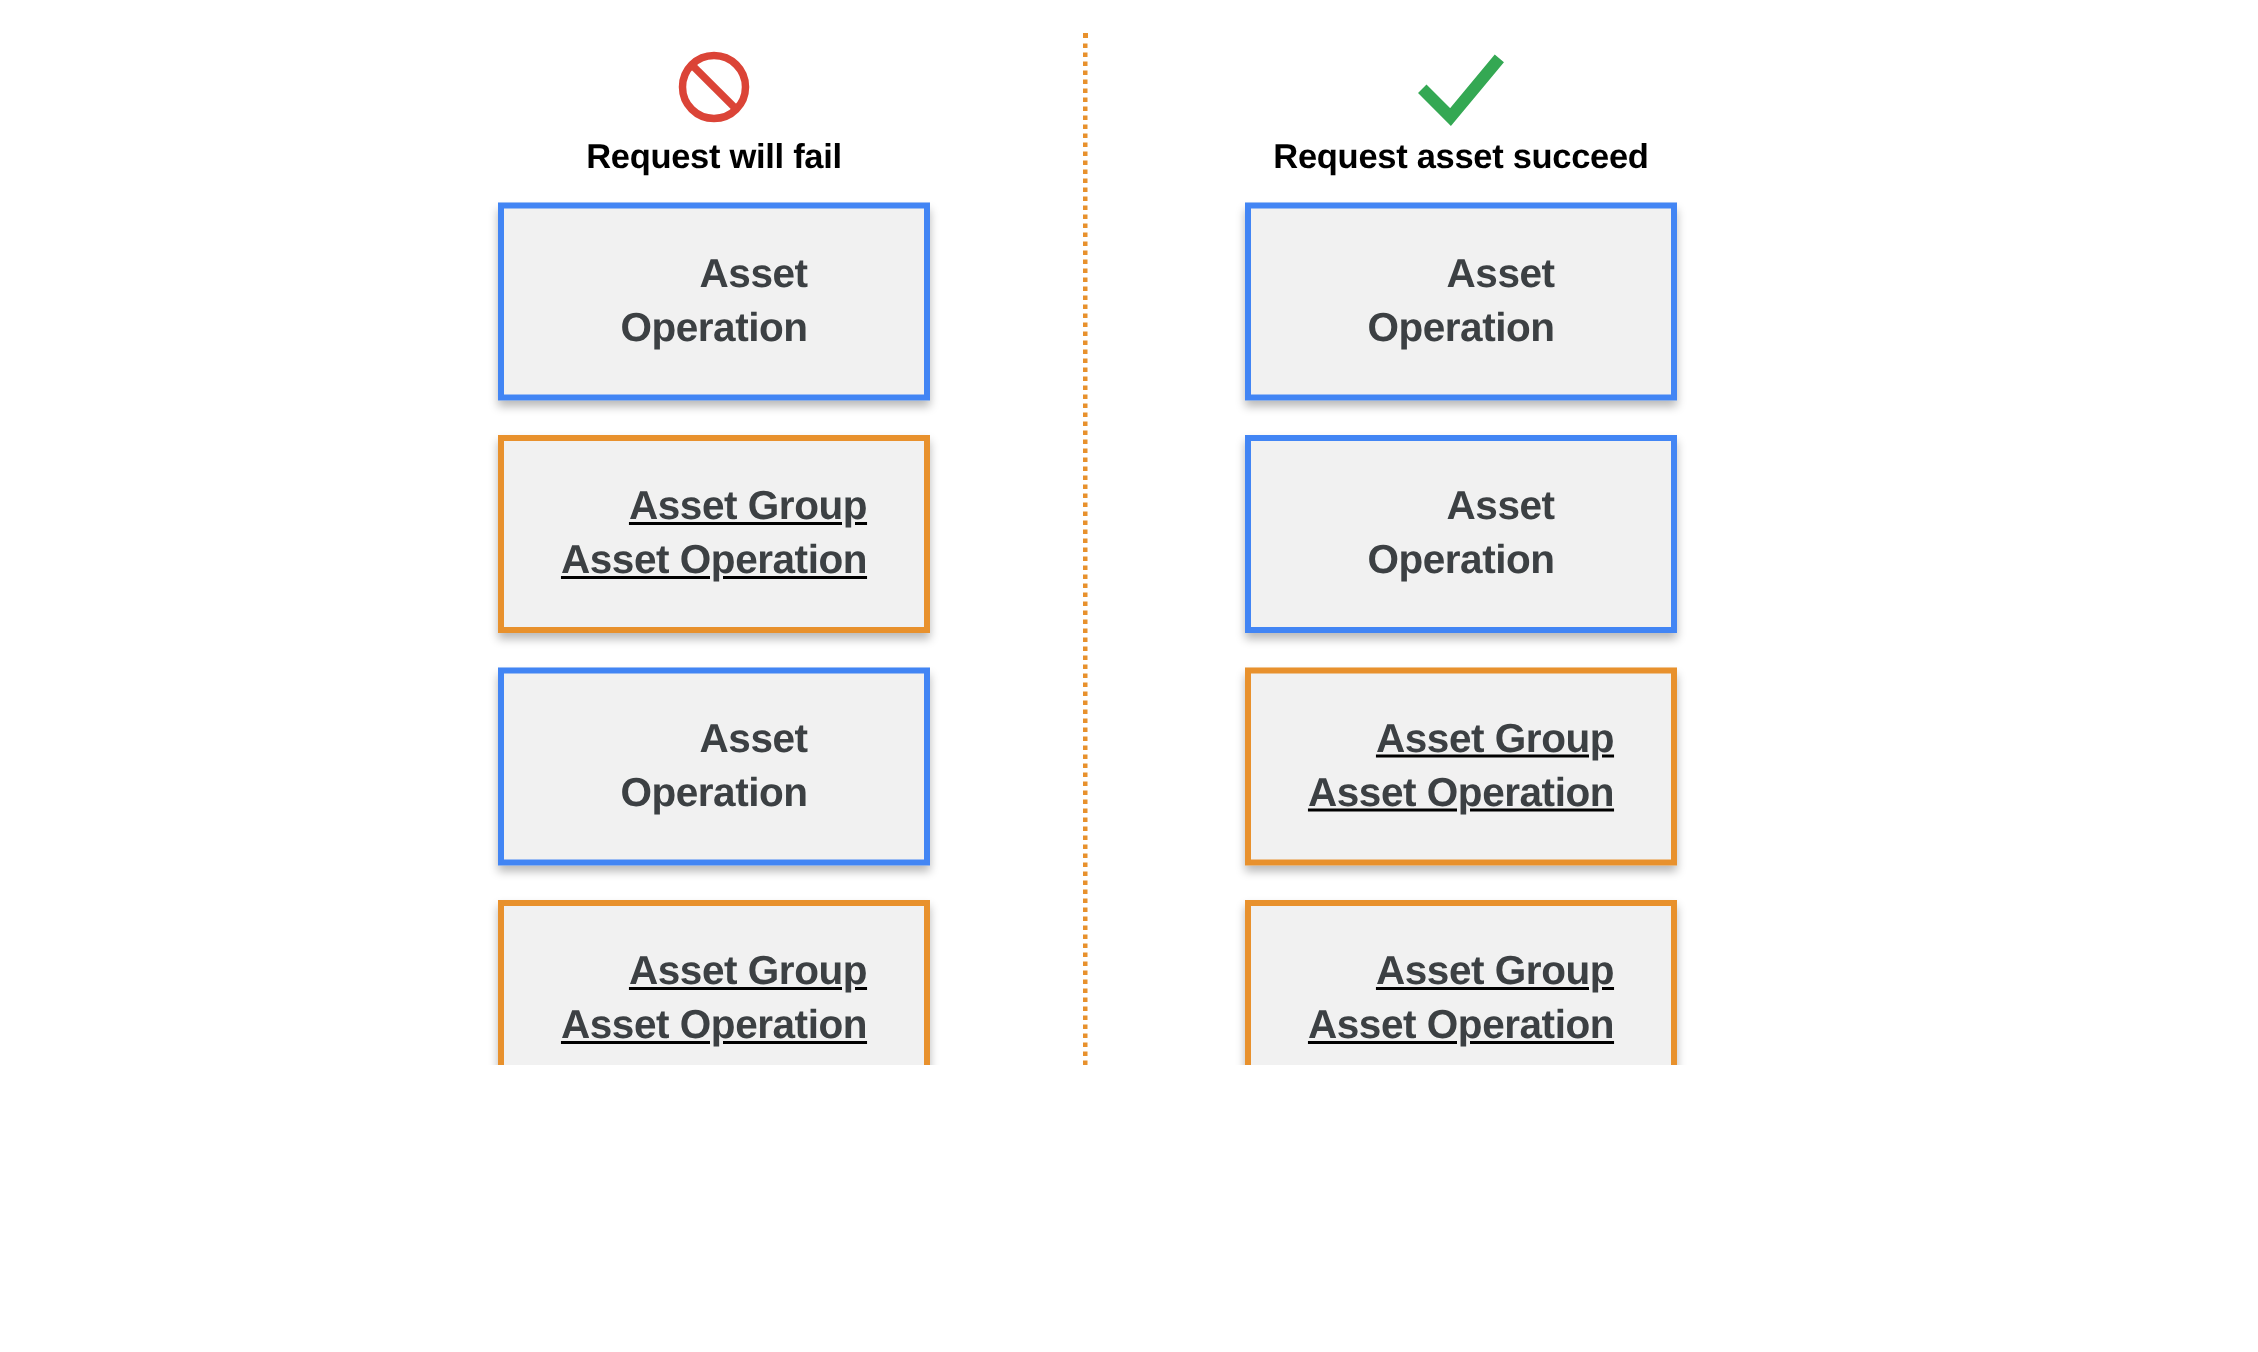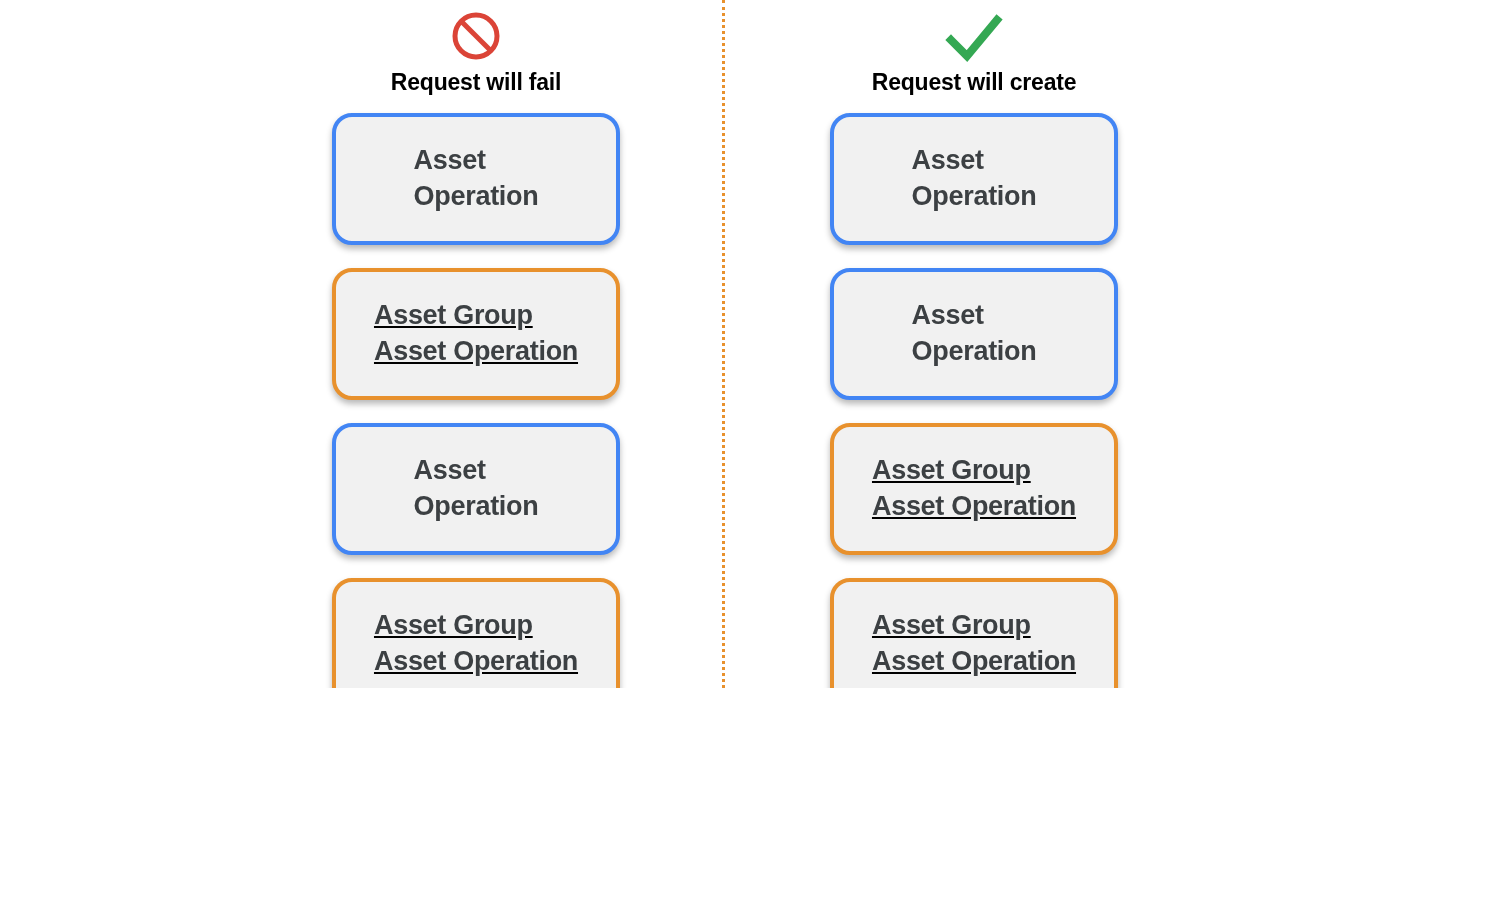--- a/index.html
+++ b/index.html
@@ -11,20 +11,21 @@
   body {
     font-family: "Liberation Sans", sans-serif;
     -webkit-font-smoothing: antialiased;
   }
   #canvas {
     position: relative;
     width: 1505px;
     height: 688px;
     background: #ffffff;
     overflow: hidden;
+    margin-top: 22px;
   }
 
   
   .divider {
     position: absolute;
     left: 722px;
     top: 0px;
     width: 0px;
     height: 736px;
     border-left: 3px dotted #E8912D;
@@ -69,27 +70,27 @@
     left: 0;
     width: 288px;
   }
   .op-box {
     position: relative;
     box-sizing: border-box;
     width: 288px;
     height: 132px;
     margin-bottom: 23px;
     background: #F1F1F1;
-    border-radius: 20px;
+    border-radius: 0;
     border: 4px solid #4285F4;
     box-shadow: 0 4px 6px rgba(0,0,0,0.28);
     display: flex;
     align-items: center;
     justify-content: center;
-    text-align: left;
+    text-align: right;
   }
   .op-box.blue   { border-color: #4285F4; }
   .op-box.orange { border-color: #E8912D; text-decoration: underline; }
   .op-box-text {
     font-size: 27px;
     font-weight: bold;
     color: #3C4043;
     line-height: 1.32;
     letter-spacing: -0.3px;
     white-space: pre-line;
@@ -150,21 +151,21 @@
   </div>
 
   <div class="column" id="col-pass">
 
     <div class="col-header">
       <span class="status-icon">
         <svg width="64" height="56" viewBox="0 0 64 56" aria-hidden="true">
           <polyline points="9,32 25,48 55,12" fill="none" stroke="#34A853" stroke-width="8" stroke-linecap="square" stroke-linejoin="miter"></polyline>
         </svg>
       </span>
-      <span class="col-header-label">Request will create</span>
+      <span class="col-header-label">Request asset succeed</span>
     </div>
 
     <div class="box-stack">
       <div class="op-box blue">
         <span class="op-box-text">Asset
 Operation</span>
       </div>
       <div class="op-box blue">
         <span class="op-box-text">Asset
 Operation</span>

